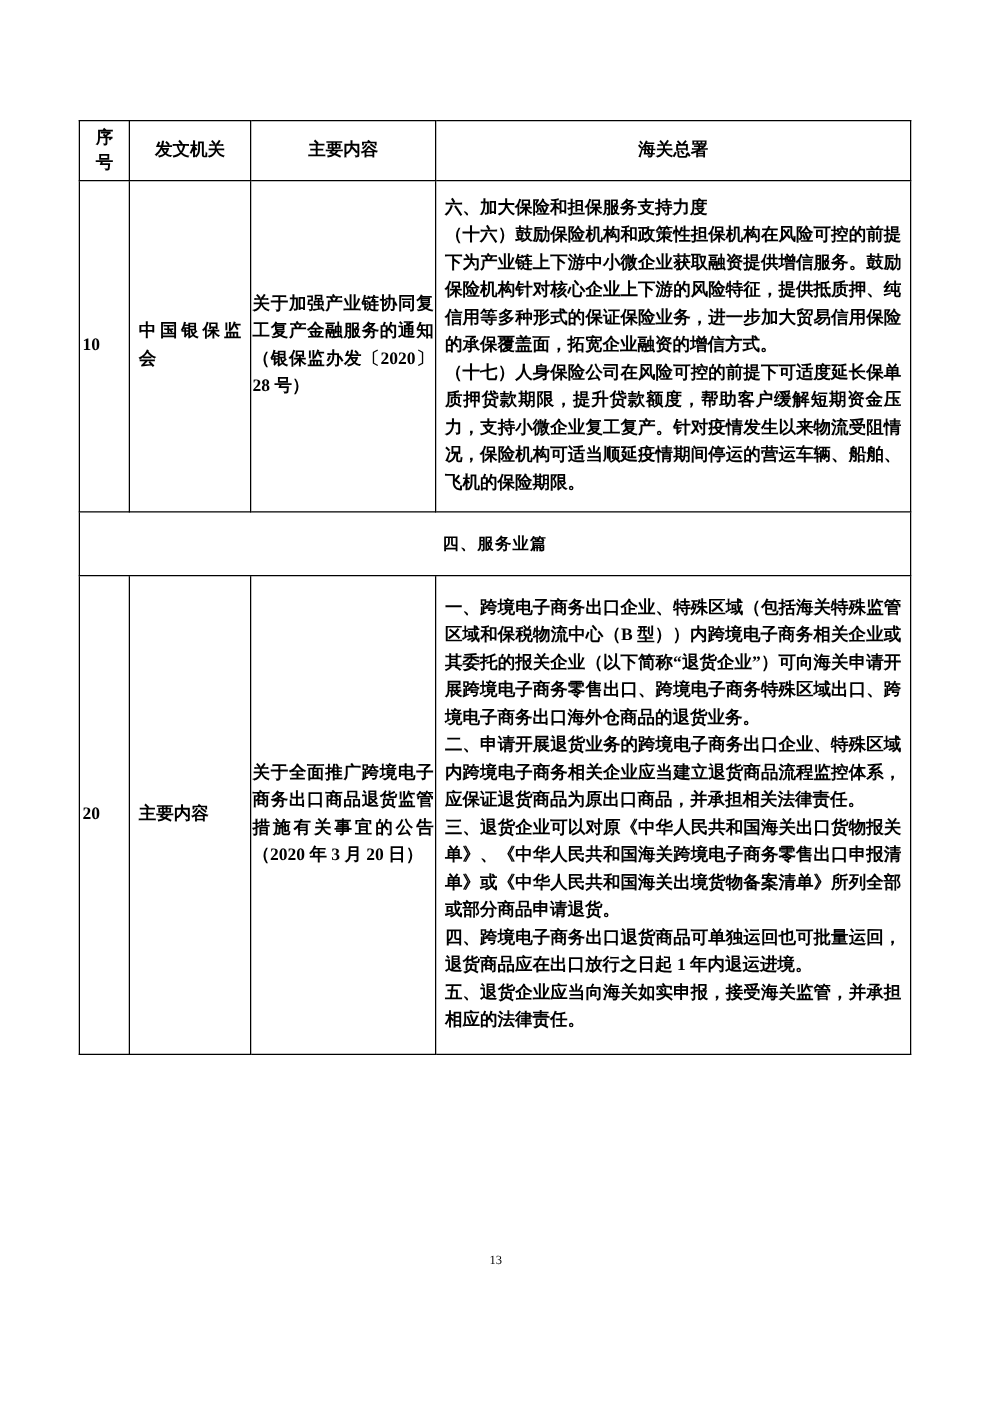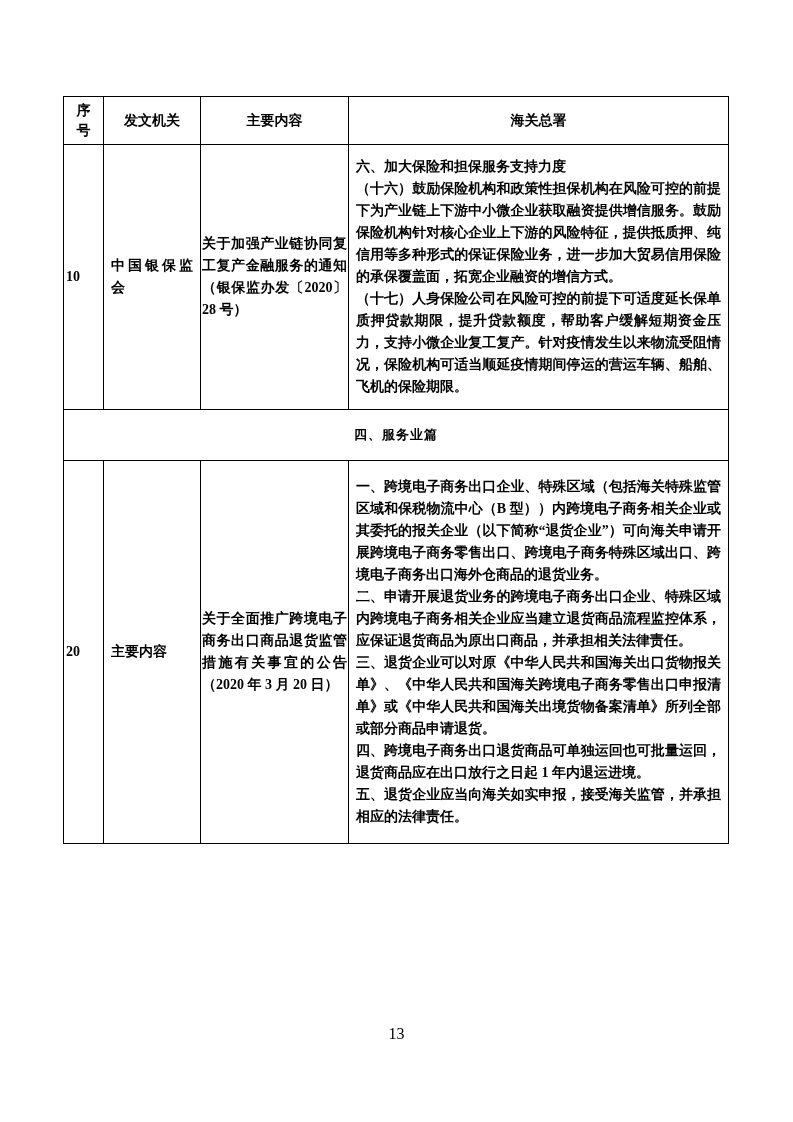--- a/index.html
+++ b/index.html
@@ -68,25 +68,25 @@
   }
   tr.section-row td {
     height: 48px;
     text-align: center;
     font-size: 13px;
     font-weight: bold;
     letter-spacing: 1px;
   }
   .page-number {
     position: absolute;
-    top: 1025px;
+    top: 1003px;
     left: 0;
     width: 793px;
     text-align: center;
-    font-size: 16px;
+    font-size: 10px;
     font-weight: normal;
     font-family: "Liberation Serif", "DejaVu Serif", serif;
   }
 </style>
 </head>
 <body>
 
 <div class="page">
 
   <table class="doc-table">

